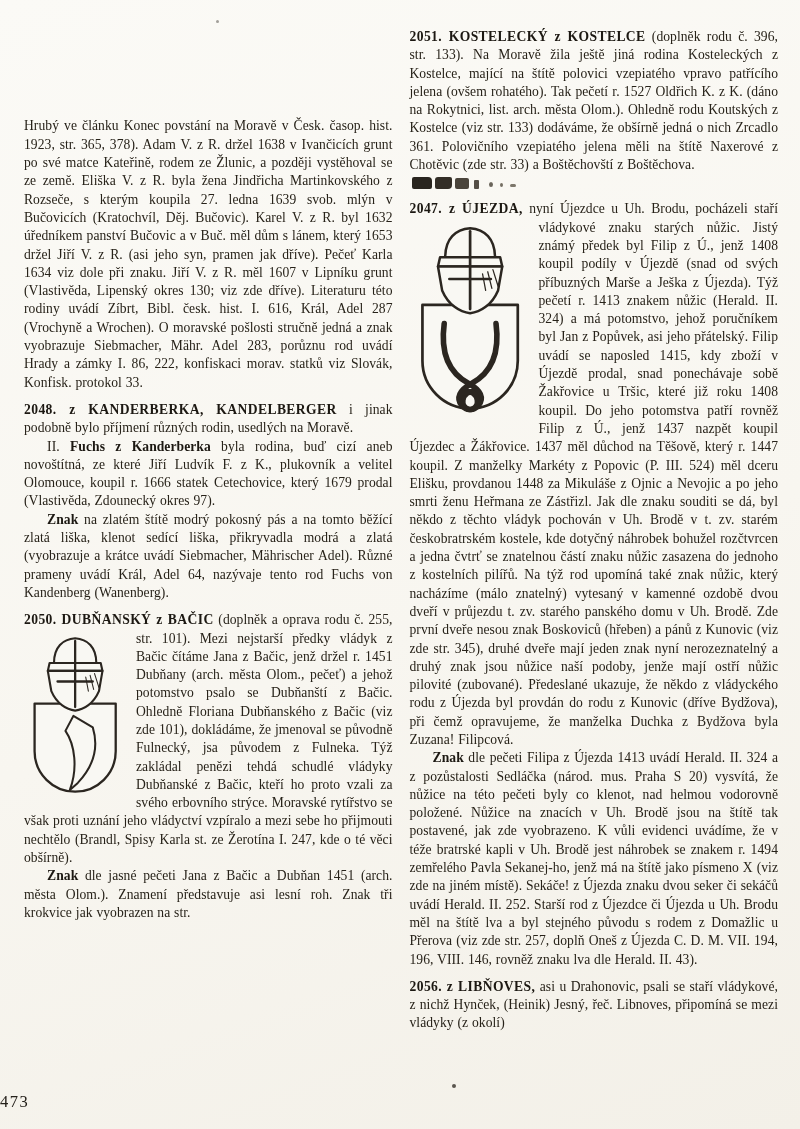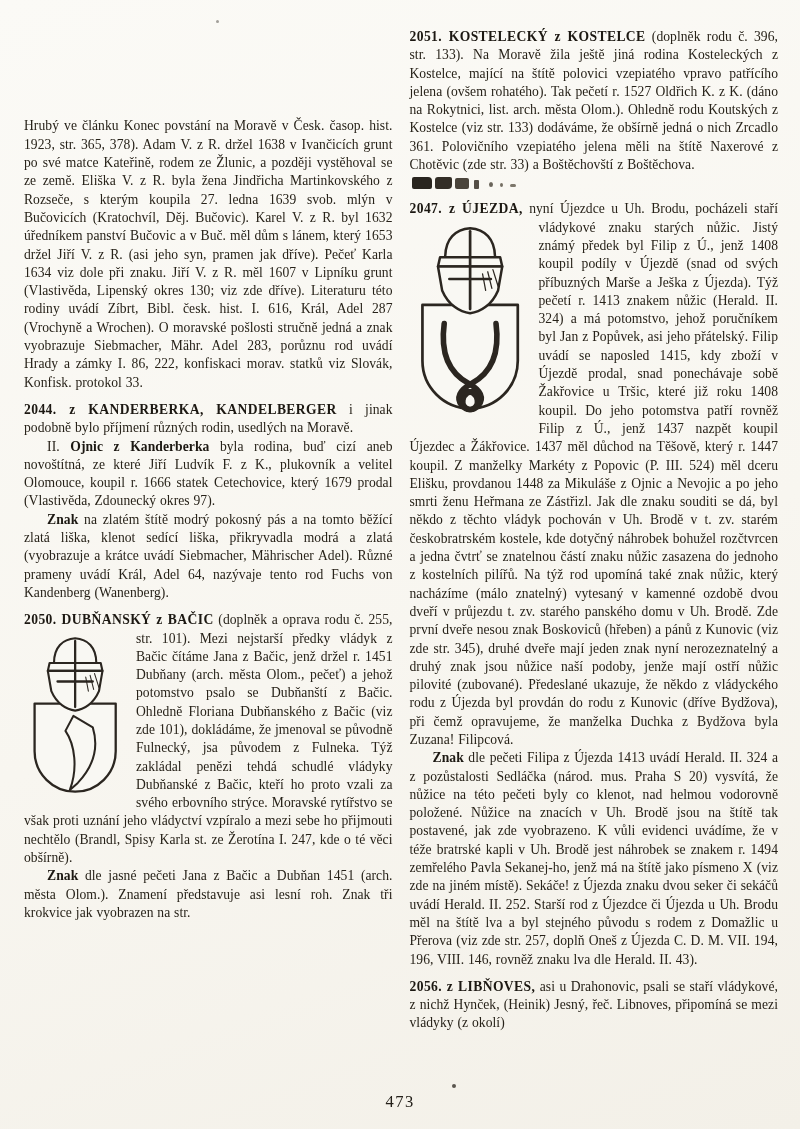--- a/index.html
+++ b/index.html
@@ -23,35 +23,35 @@
   
   .smudge{position:relative;height:15px;margin:2px 0 2px 2px}
   .smudge i{position:absolute;display:block}
   .smudge .m1{left:0;top:1px;width:20px;height:12px;background:#29251f;border-radius:2px 4px 2px 2px}
   .smudge .m2{left:23px;top:1px;width:17px;height:12px;background:#332e27;border-radius:3px 2px 4px 2px}
   .smudge .m3{left:43px;top:2px;width:14px;height:11px;background:#4a443b;border-radius:2px}
   .smudge .m4{left:62px;top:4px;width:5px;height:9px;background:#554f46;border-radius:1px}
   .smudge .m5{left:77px;top:6px;width:4px;height:5px;background:#6a655b;border-radius:50%}
   .smudge .m6{left:88px;top:7px;width:3px;height:4px;background:#756f64;border-radius:50%}
   .smudge .m7{left:98px;top:8px;width:6px;height:3px;background:#7d7背76b;background:#7d776b;border-radius:2px}
-  .footer{position:absolute;left:0;right:0;bottom:17px;text-align:center;
+  .footer{position:absolute;left:0;right:0;bottom:17px;text-align:left;
           font-size:16.5px;letter-spacing:1.5px;color:#24201a}
   .speck{position:absolute;background:#5a564e;border-radius:50%}
   .speck.sp1{left:452px;top:1084px;width:4px;height:4px}
   .speck.sp2{left:216px;top:20px;width:3px;height:3px;opacity:.55}
 </style>
 </head>
 <body>
 
 <div class="page">
   <div class="columns">
     <div class="col" id="col-left">
         <p class="blk body">Hrubý ve článku Konec povstání na Moravě v Česk. časop. hist. 1923, str. 365, 378). Adam V. z R. držel 1638 v Ivančicích grunt po své matce Kateřině, rodem ze Žlunic, a později vystěhoval se ze země. Eliška V. z R. byla žena Jindřicha Martinkovského z Rozseče, s kterým koupila 27. ledna 1639 svob. mlýn v Bučovicích (Kratochvíl, Děj. Bučovic). Karel V. z R. byl 1632 úředníkem panství Bučovic a v Buč. měl dům s lánem, který 1653 držel Jiří V. z R. (asi jeho syn, pramen jak dříve). Pečeť Karla 1634 viz dole při znaku. Jiří V. z R. měl 1607 v Lipníku grunt (Vlastivěda, Lipenský okres 130; viz zde dříve). Literaturu této rodiny uvádí Zíbrt, Bibl. česk. hist. I. 616, Král, Adel 287 (Vrochyně a Wrochen). O moravské pošlosti stručně jedná a znak vyobrazuje Siebmacher, Mähr. Adel 283, porůznu rod uvádí Hrady a zámky I. 86, 222, konfiskaci morav. statků viz Slovák, Konfisk. protokol 33.</p>
-        <p class="blk section"><b>2044. z KANDERBERKA, KANDELBERGER</b> i jinak podobně bylo příjmení různých rodin, usedlých na Moravě.</p>
-        <p class="blk indent">II. <b>Ojnic z Kanderberka</b> byla rodina, buď cizí aneb novoštítná, ze které Jiří Ludvík F. z K., plukovník a velitel Olomouce, koupil r. 1666 statek Cetechovice, který 1679 prodal (Vlastivěda, Zdounecký okres 97).</p>
+        <p class="blk section"><b>2048. z KANDERBERKA, KANDELBERGER</b> i jinak podobně bylo příjmení různých rodin, usedlých na Moravě.</p>
+        <p class="blk indent">II. <b>Fuchs z Kanderberka</b> byla rodina, buď cizí aneb novoštítná, ze které Jiří Ludvík F. z K., plukovník a velitel Olomouce, koupil r. 1666 statek Cetechovice, který 1679 prodal (Vlastivěda, Zdounecký okres 97).</p>
         <p class="blk indent"><b>Znak</b> na zlatém štítě modrý pokosný pás a na tomto běžící zlatá liška, klenot sedící liška, přikryvadla modrá a zlatá (vyobrazuje a krátce uvádí Siebmacher, Mährischer Adel).  Různé prameny uvádí Král, Adel 64, nazývaje tento rod Fuchs von Kandenberg (Wanenberg).</p>
         <p class="blk section"><b>2050. DUBŇANSKÝ z BAČIC</b> (doplněk a oprava <span class="fig-float fig-dubnansky">
     <svg viewBox="0 0 110 192" xmlns="http://www.w3.org/2000/svg">
       <g stroke="#2b2620" fill="none" stroke-width="2.6" stroke-linejoin="round" stroke-linecap="round">
         <path d="M12,80 H104 V134 A46,46 0 0 1 12,134 Z" fill="#f9f8f3"></path>
         <path d="M56,94 L78,107 C85,130 78,152 61,170 L52,178 C61,154 58,127 47,111 Z" fill="#f9f8f3" stroke-width="2.3"></path>
         <path d="M34,34 C34,16 44,7 58,6 C72,7 82,16 82,34 Z" fill="#f9f8f3" stroke-width="2.4"></path>
         <path d="M29,34 L87,34 L89,43 L27,43 Z" fill="#f9f8f3" stroke-width="2.4"></path>
         <path d="M27,43 L89,43 L85,66 C79,80 68,87 58,88 C48,87 37,80 31,66 Z" fill="#f9f8f3" stroke-width="2.4"></path>
         <path d="M58,9 V84" stroke-width="2.6"></path>

